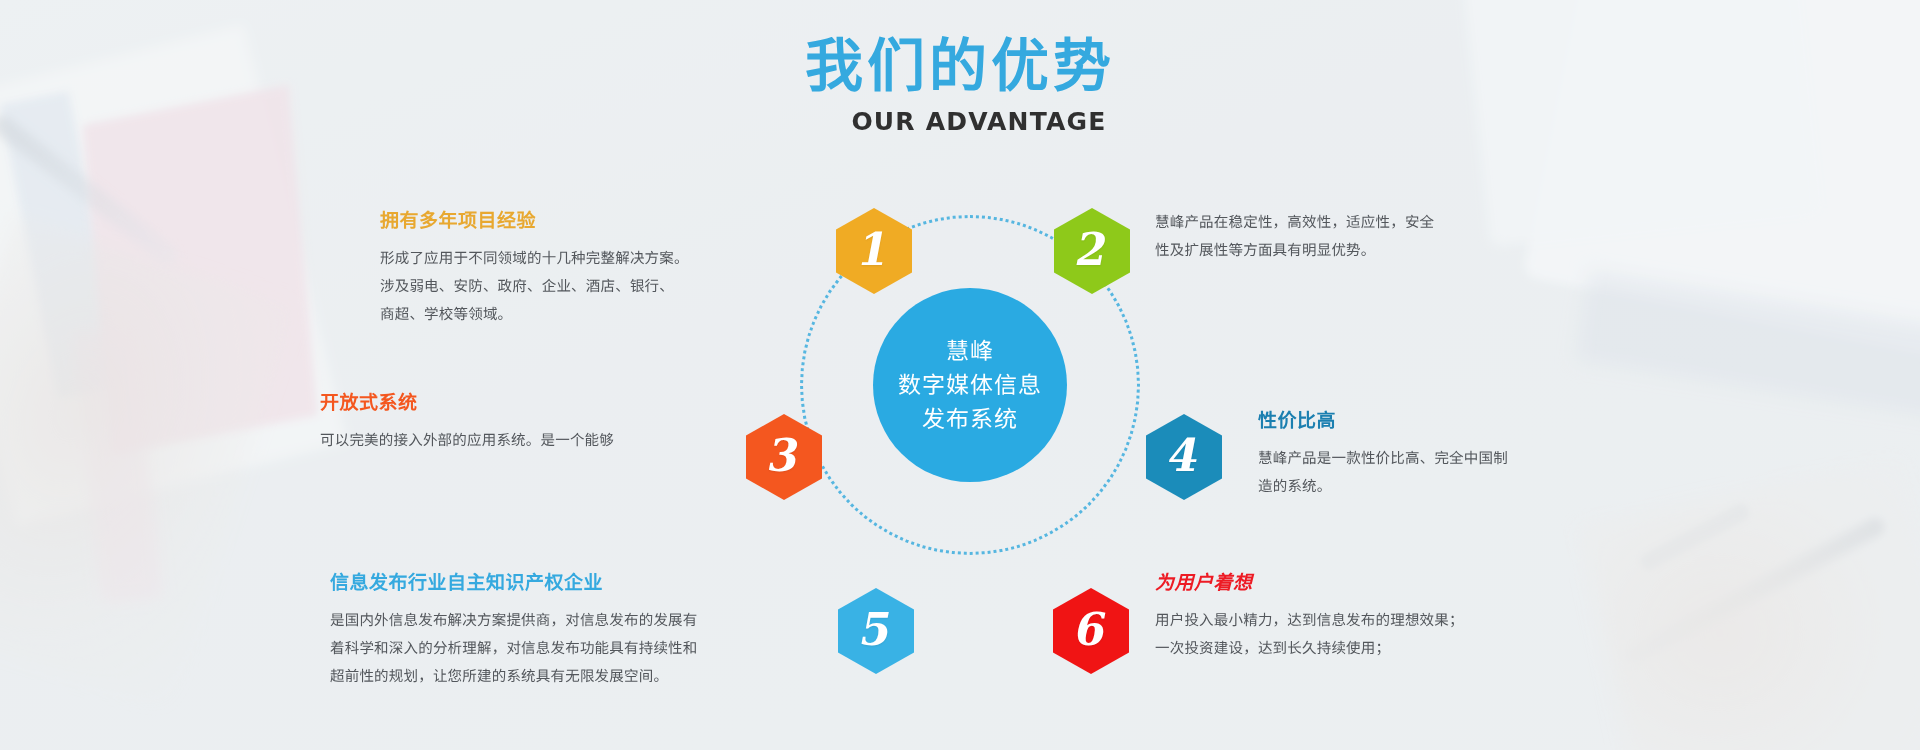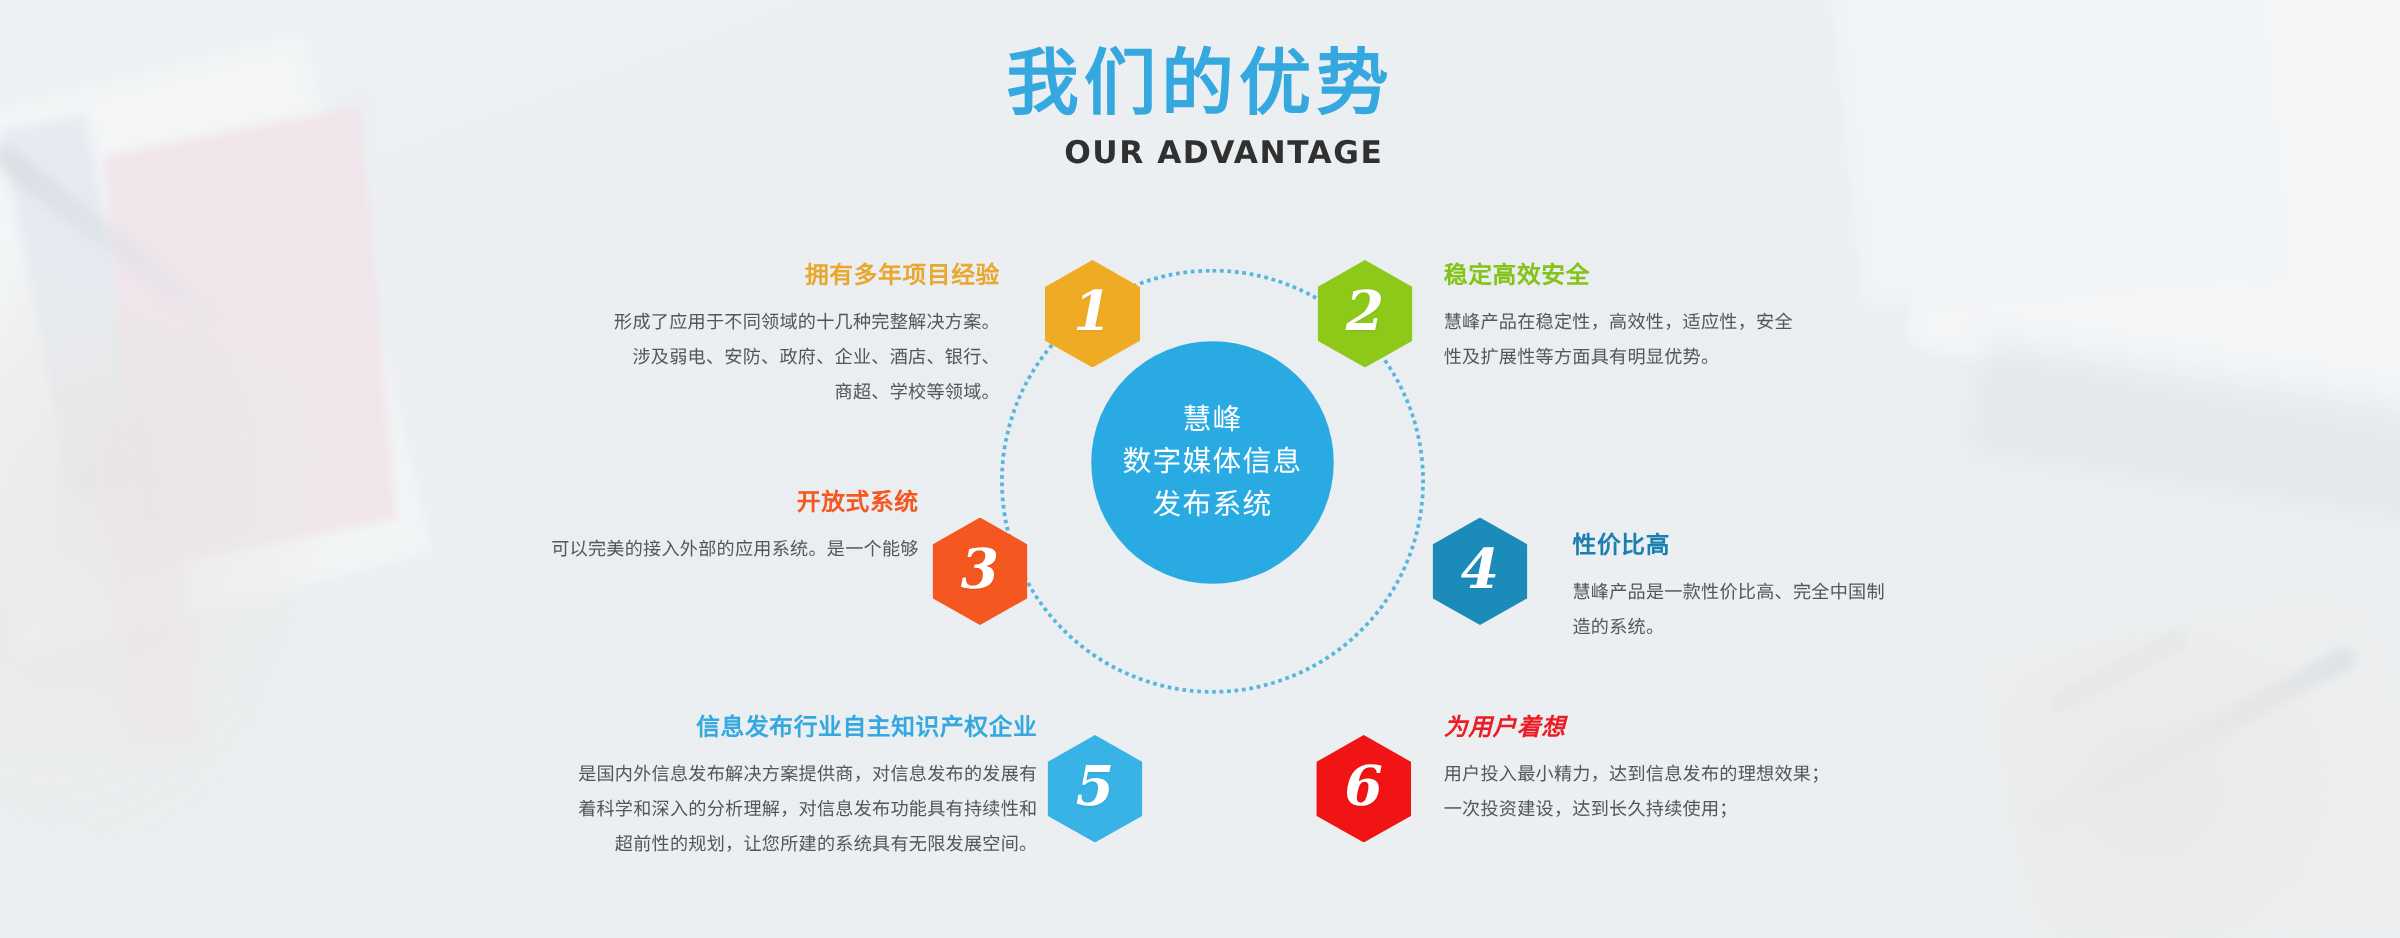--- a/index.html
+++ b/index.html
@@ -165,21 +165,21 @@
     height: 340px;
     border-radius: 50%;
     border: 3px dotted #4fb4e0;
     box-sizing: border-box;
     opacity: 0.95;
   }
 
   .center-circle {
     position: absolute;
     left: 873px;
-    top: 273px;
+    top: 288px;
     width: 194px;
     height: 194px;
     border-radius: 50%;
     background: #2aaae2;
     color: #ffffff;
     display: flex;
     flex-direction: column;
     align-items: center;
     justify-content: center;
     text-align: right;
@@ -236,28 +236,28 @@
   }
   .block .b-body {
     margin: 0;
     font-size: 14.5px;
     color: #53575c;
     line-height: 1.95;
     letter-spacing: 0.2px;
   }
   .block .b-body-line { display: block; white-space: nowrap; }
 
-  .align-right { text-align: right; }
+  .align-right { text-align: left; }
   .align-left  { text-align: left; }
 
   
   .block-1 { left: 380px; top: 208px; width: 420px; }
   .block-2 { left: 1155px; top: 208px; width: 430px; }
   .block-3 { left: 320px; top: 390px; width: 415px; }
-  .block-4 { left: 1258px; top: 424px; width: 400px; }
+  .block-4 { left: 1258px; top: 408px; width: 400px; }
   .block-5 { left: 330px; top: 570px; width: 500px; }
   .block-6 { left: 1155px; top: 570px; width: 430px; }
 </style>
 </head>
 <body>
 
 <div id="stage">
 
   <div class="bg-layer bg-paper-left"></div>
   <div class="bg-layer bg-blue-sheet"></div>
@@ -310,21 +310,20 @@
   <div class="block block-1 align-right">
     <h2 class="b-title" style="color: rgb(232, 168, 48);">拥有多年项目经验</h2>
     <p class="b-body">
         <span class="b-body-line">形成了应用于不同领域的十几种完整解决方案。</span>
         <span class="b-body-line">涉及弱电、安防、政府、企业、酒店、银行、</span>
         <span class="b-body-line">商超、学校等领域。</span>
       </p>
   </div>
 
   <div class="block block-2 align-left">
-    <h2 class="b-title" style="color: rgb(132, 195, 24);">稳定高效安全</h2>
     <p class="b-body">
         <span class="b-body-line">慧峰产品在稳定性，高效性，适应性，安全</span>
         <span class="b-body-line">性及扩展性等方面具有明显优势。</span>
       </p>
   </div>
 
   <div class="block block-3 align-right">
     <h2 class="b-title" style="color: rgb(244, 87, 31);">开放式系统</h2>
     <p class="b-body">
         <span class="b-body-line">可以完美的接入外部的应用系统。是一个能够</span>

